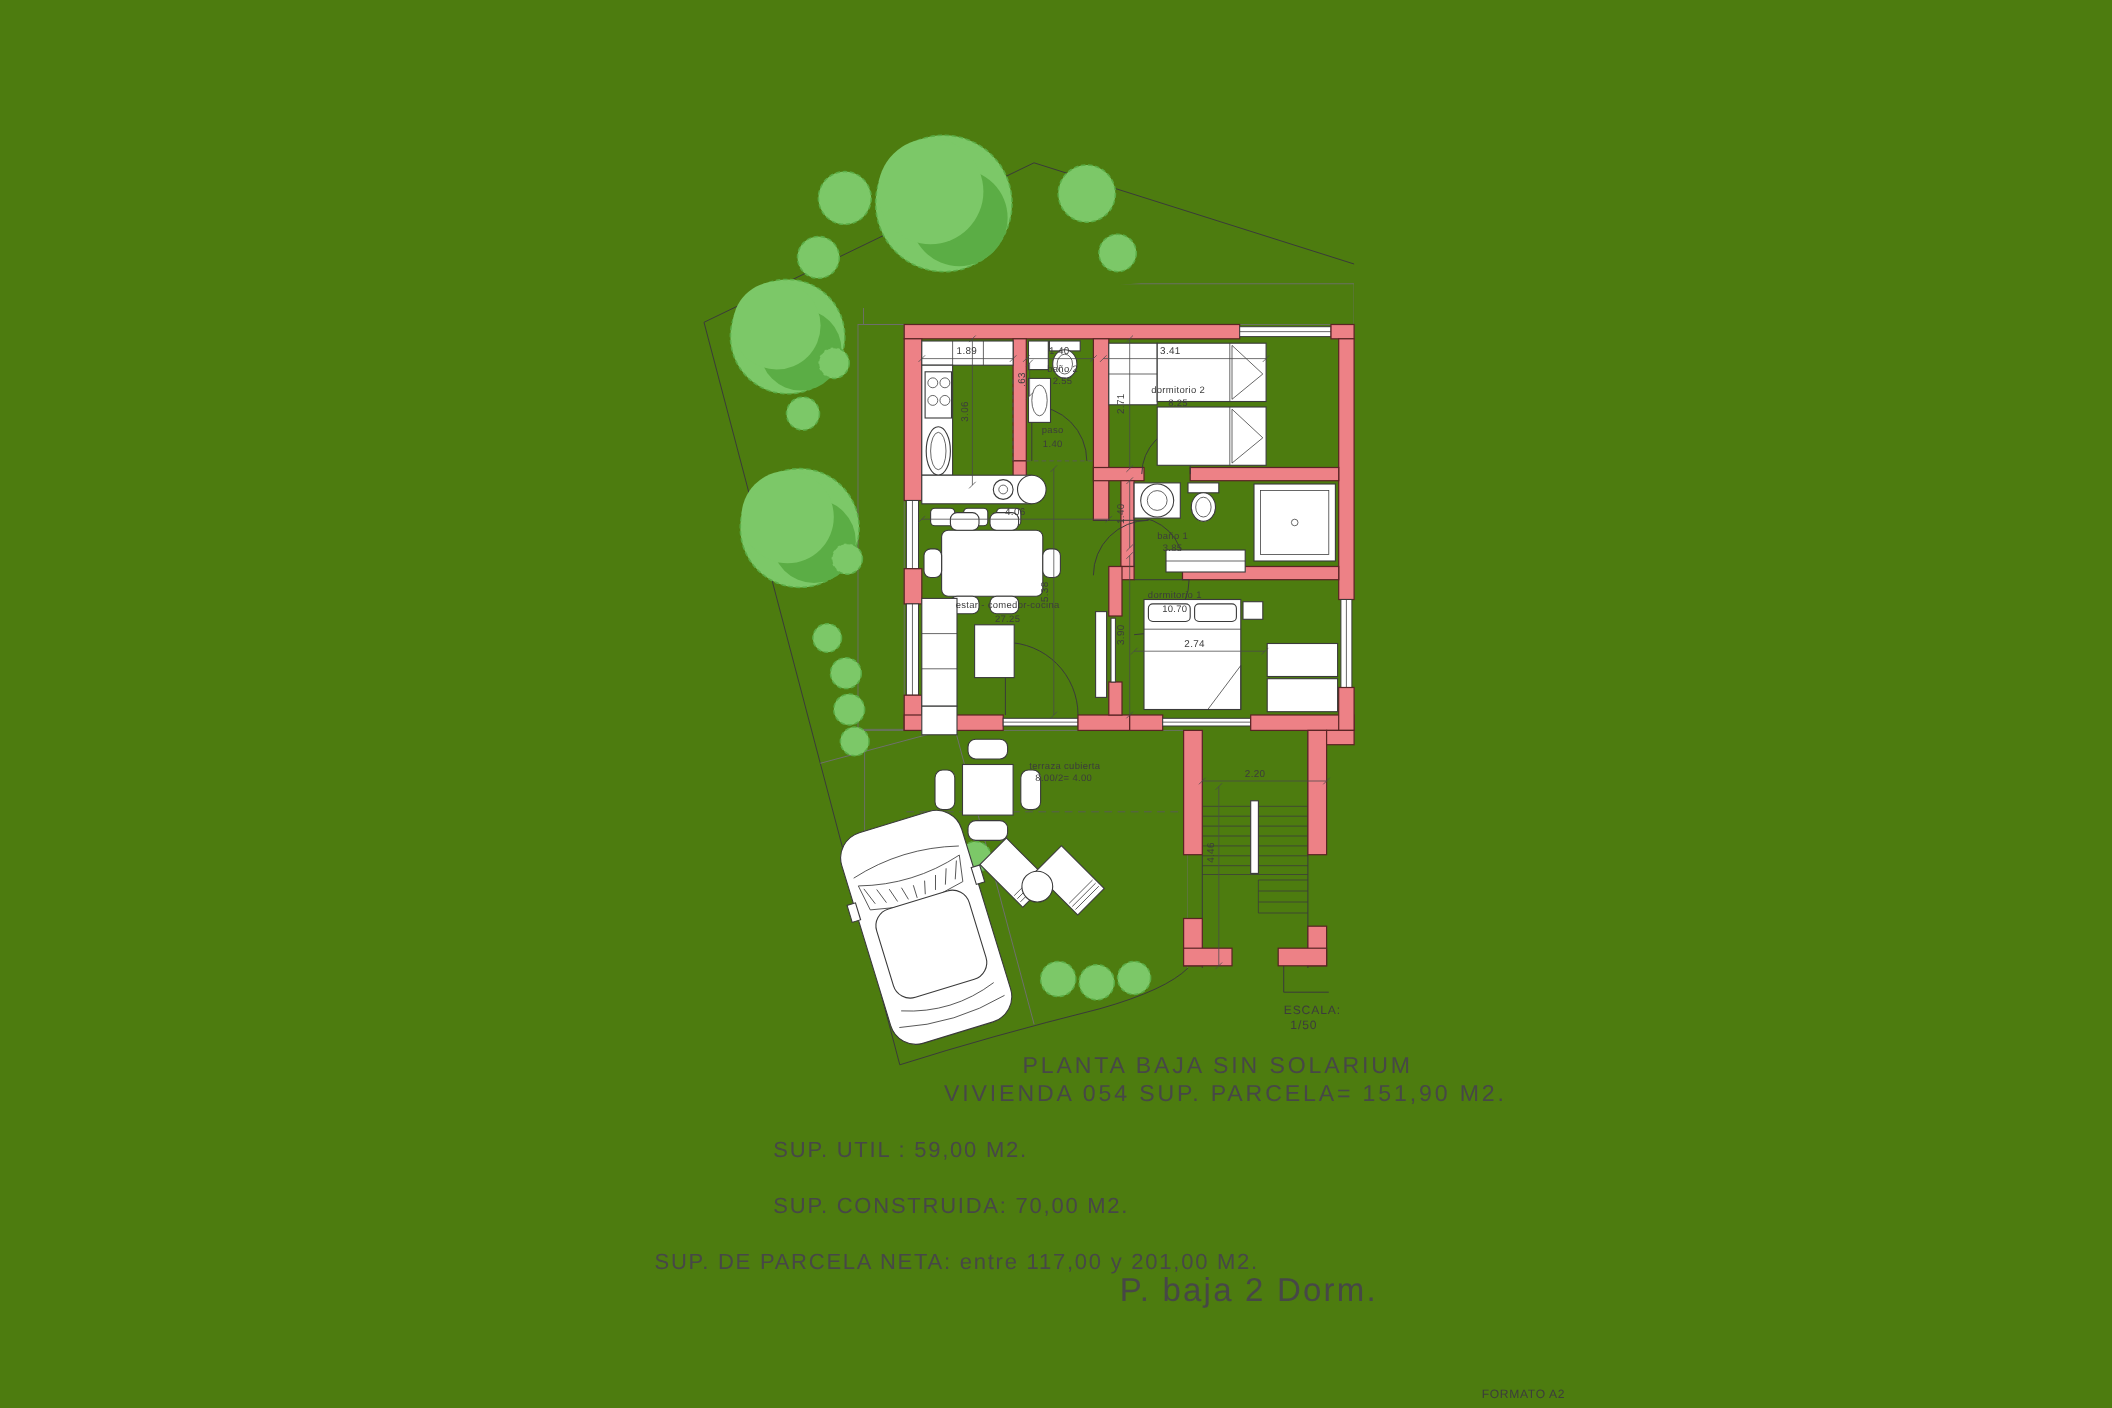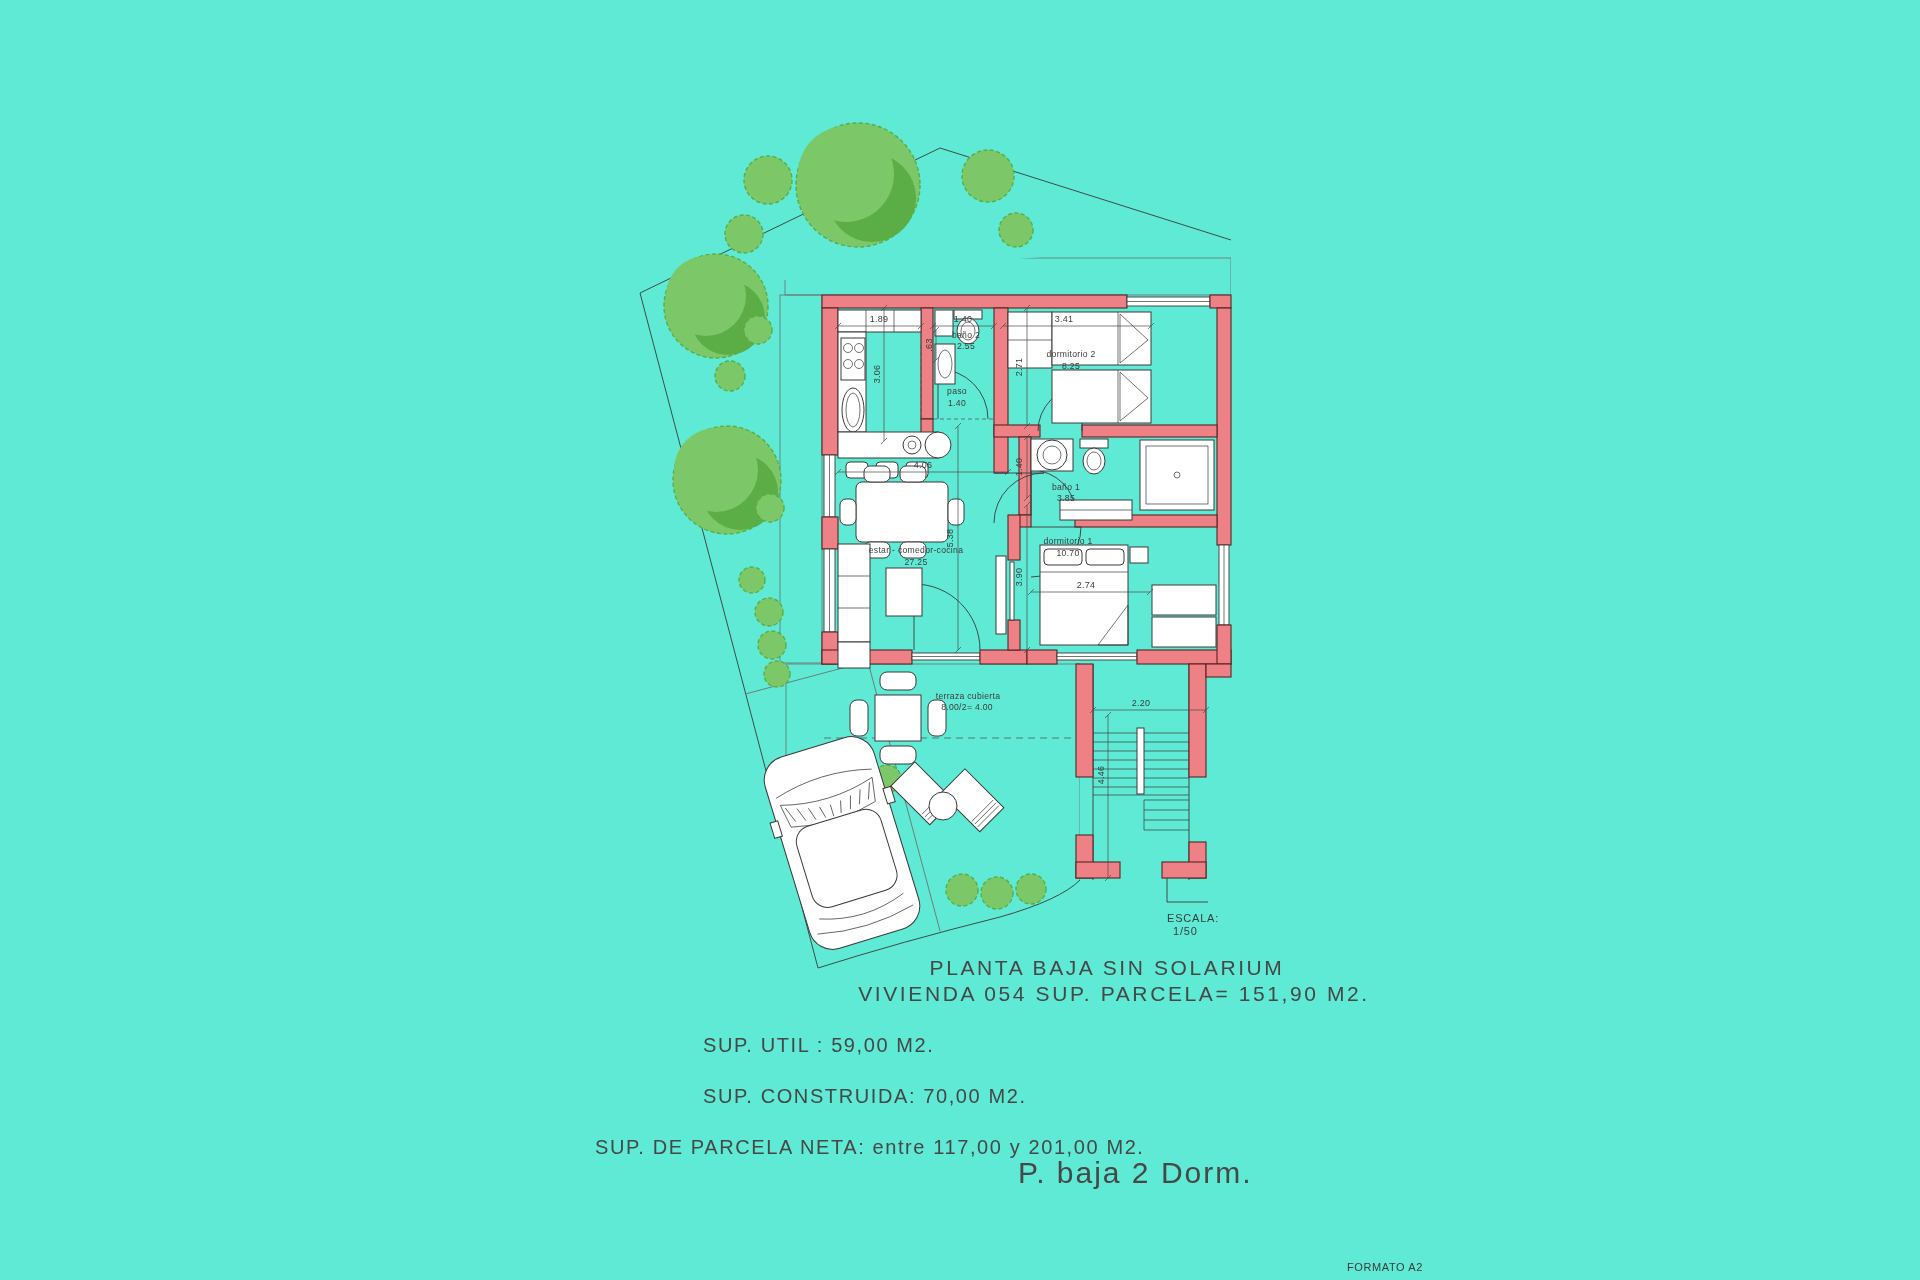--- a/index.html
+++ b/index.html
@@ -1,20 +1,20 @@
 <!DOCTYPE html>
 <html style="--wall_fill: #ED8186; --wall_stroke: #5a2424; --tree_light: #7CC868; --tree_dark: #5BAD45; --line: #3a3a3a; --grid: #8f8f8f; --text: #3c3c3c;"><head>
 <meta charset="utf-8">
 <style>
   :root{
     --wall_fill:#ED8186; --wall_stroke:#5a2424; --line:#3a3a3a;
     --grid:#8f8f8f; --tree_light:#7CC868; --tree_dark:#5BAD45; --text:#3c3c3c;
   }
   html,body{margin:0;padding:0;background:#ffffff;}
-  .sheet{position:relative;width:1920px;height:1280px;background:#5eead4;overflow:hidden;
+  .sheet{position:relative;width:1920px;height:1280px;background:#4d7c0f;overflow:hidden;
          font-family:"Liberation Sans",sans-serif;}
   svg{position:absolute;left:0;top:0;}
   .wall{fill:var(--wall_fill);stroke:var(--wall_stroke);stroke-width:1.1;}
   .thin{fill:none;stroke:var(--line);stroke-width:0.9;}
   .xtra{fill:none;stroke:var(--line);stroke-width:0.7;}
   .furn{fill:#ffffff;stroke:var(--line);stroke-width:1;}
   .wind{fill:#ffffff;stroke:var(--line);stroke-width:0.9;}
   .gridedge{fill:none;stroke:#6f6f6f;stroke-width:0.8;}
   .dimline{fill:none;stroke:#4a4a4a;stroke-width:0.7;}
   .dashed{fill:none;stroke:#5a5a5a;stroke-width:0.8;stroke-dasharray:7 5;}

